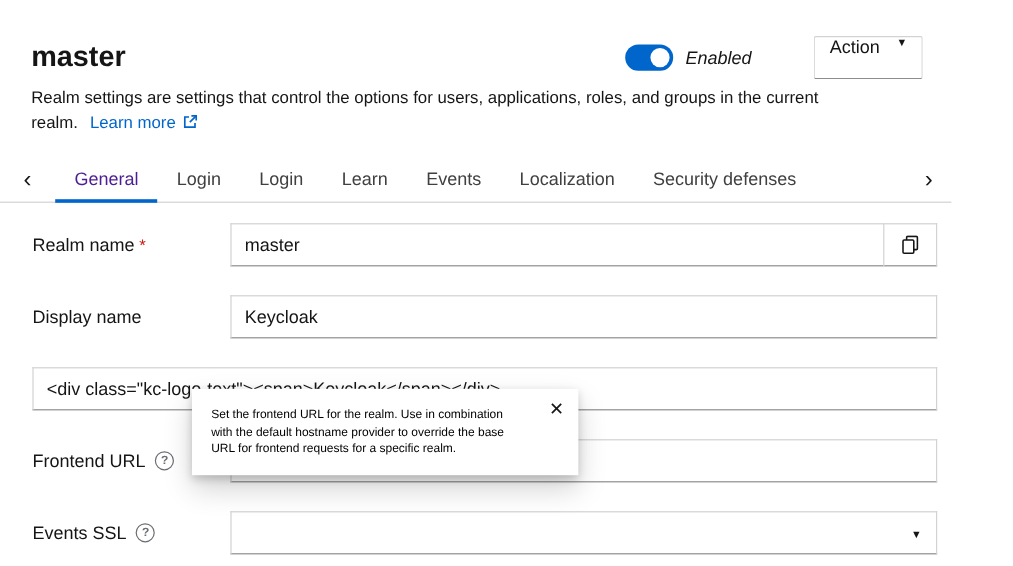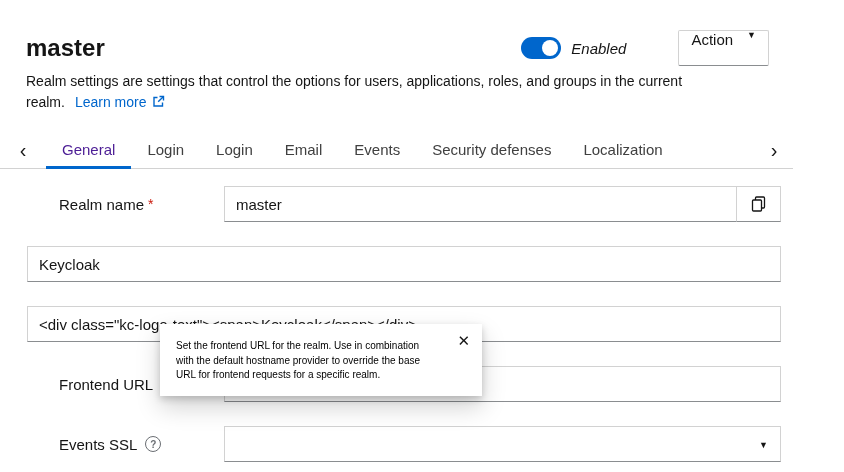--- a/index.html
+++ b/index.html
@@ -30,21 +30,21 @@
   
   .tabs { display: flex; align-items: stretch; margin-top: 18px; height: 38px; border-bottom: 1px solid #d2d2d2; }
   .tab-scroll { width: 46px; background: none; border: none; font-size: 20px; color: #151515; cursor: pointer; font-family: inherit; line-height: 1; }
   .tab-scroll.right { margin-left: auto; width: 38px; }
   .tab { background: none; border: none; padding: 0 16px; font-size: 15px; font-family: inherit; color: #404040; cursor: pointer; position: relative; }
   .tab.active { color: #4c1d95; }
   .tab.active::after { content: ""; position: absolute; left: 0; right: 0; bottom: -1px; height: 3px; background: #0066cc; }
   
   .form { padding: 17px 12px 0 27px; }
   .form-row { display: flex; align-items: center; margin-bottom: 24px; }
-  .form-label { width: 165px; flex: none; font-size: 15px; display: flex; align-items: center; margin-left: 32px; }
+  .form-label { width: 165px; flex: none; font-size: 15px; display: flex; align-items: center; }
   .required { color: #c9190b; margin-left: 4px; font-size: 14px; }
   .help-icon {
     margin-left: 8px; width: 16px; height: 16px; border-radius: 50%;
     border: 1px solid #6a6e73; color: #6a6e73; font-size: 10px; font-weight: bold;
     display: inline-flex; align-items: center; justify-content: center; cursor: pointer; flex: none;
   }
   .control {
     flex: 1; height: 36px; border: 1px solid #d2d2d2; border-bottom-color: #8a8d90;
     background: #fff; font-size: 15px; font-family: inherit; color: #151515;
     padding: 0 11px; border-radius: 0; min-width: 0;
@@ -99,24 +99,24 @@
             <path d="M11.5 1.5 L6.2 6.8"></path>
           </svg></a>
     </p>
   </div>
 
   <nav class="tabs">
     <button class="tab-scroll"><span>‹</span></button>
     <button class="tab active">General</button>
     <button class="tab">Login</button>
     <button class="tab">Login</button>
-    <button class="tab">Email</button>
+    <button class="tab">Learn</button>
     <button class="tab">Events</button>
+    <button class="tab">Localization</button>
     <button class="tab">Security defenses</button>
-    <button class="tab">Localization</button>
     <button class="tab-scroll right"><span>›</span></button>
   </nav>
 
   <form class="form">
 
     <div class="form-row">
       <label class="form-label">
         <span>Realm name</span>
         <span class="required">*</span>
       </label>
@@ -125,20 +125,23 @@
         <button type="button" class="copy-btn">
           <svg width="15" height="16" viewBox="0 0 15 16" fill="none" stroke="#151515" stroke-width="1.3">
             <rect x="4.5" y="1" width="9" height="11" rx="1"></rect>
             <rect x="1.5" y="4" width="9" height="11" rx="1" fill="#fff"></rect>
           </svg>
         </button>
       </div>
     </div>
 
     <div class="form-row">
+      <label class="form-label">
+        <span>Display name</span>
+      </label>
       <input class="control" value="Keycloak" style="">
     </div>
 
     <div class="form-row">
       <input class="control" value="&lt;div class=&quot;kc-logo-text&quot;&gt;&lt;span&gt;Keycloak&lt;/span&gt;&lt;/div&gt;" style="">
     </div>
 
     <div class="form-row">
       <label class="form-label">
         <span>Frontend URL</span>

